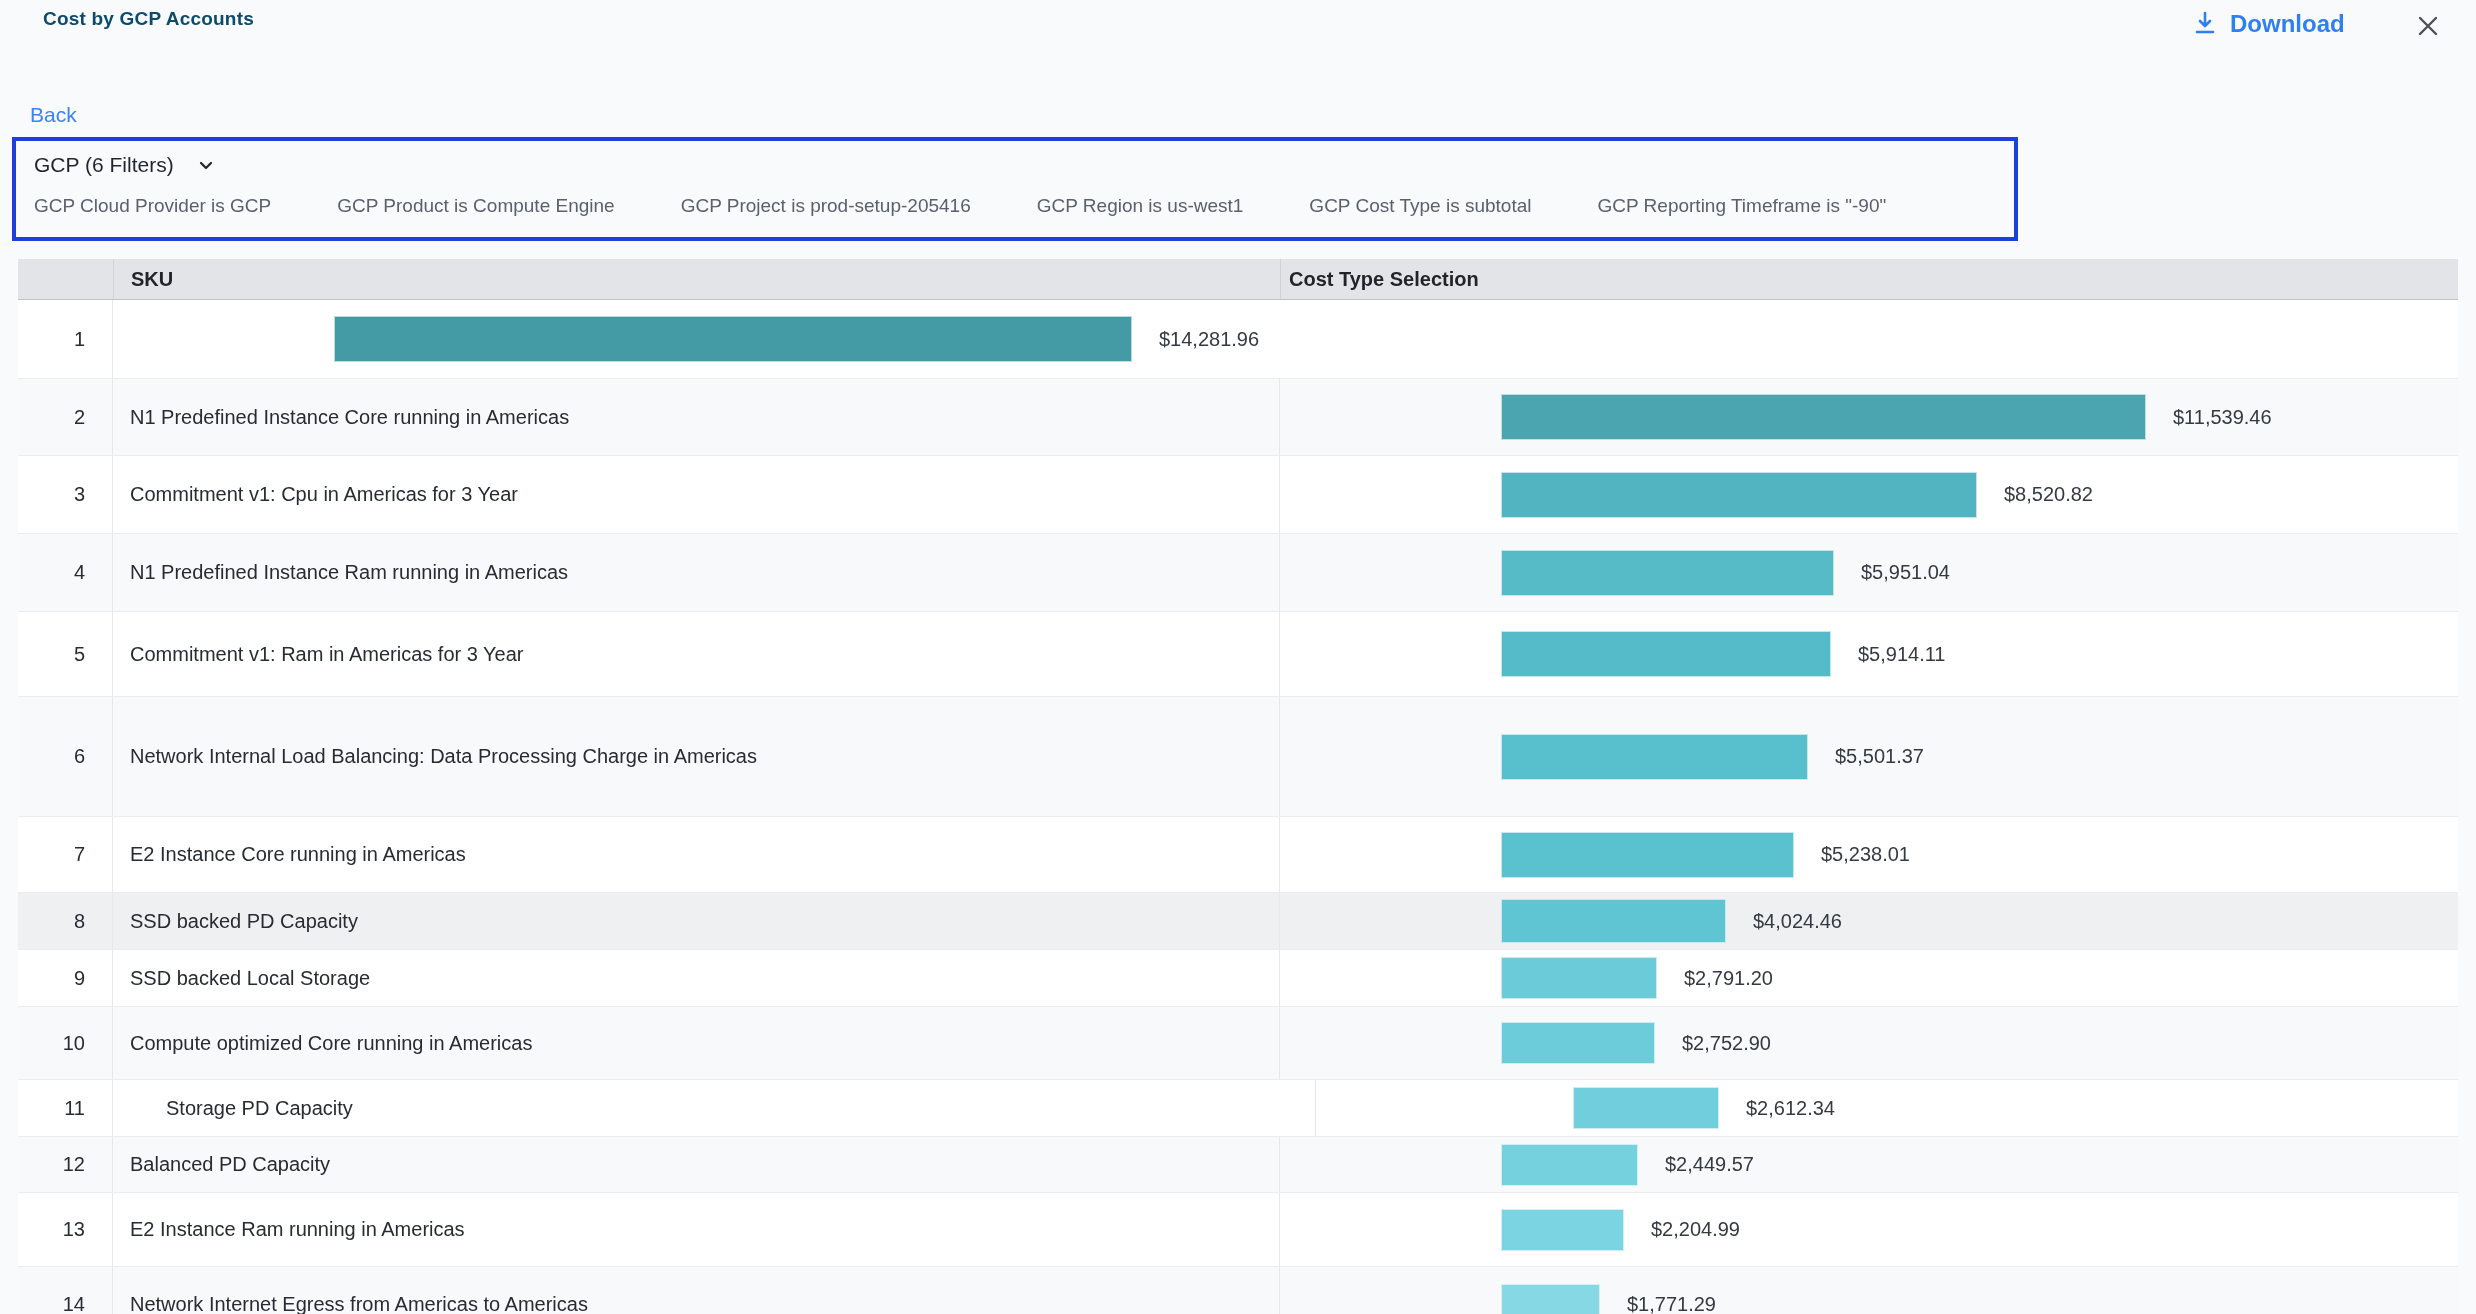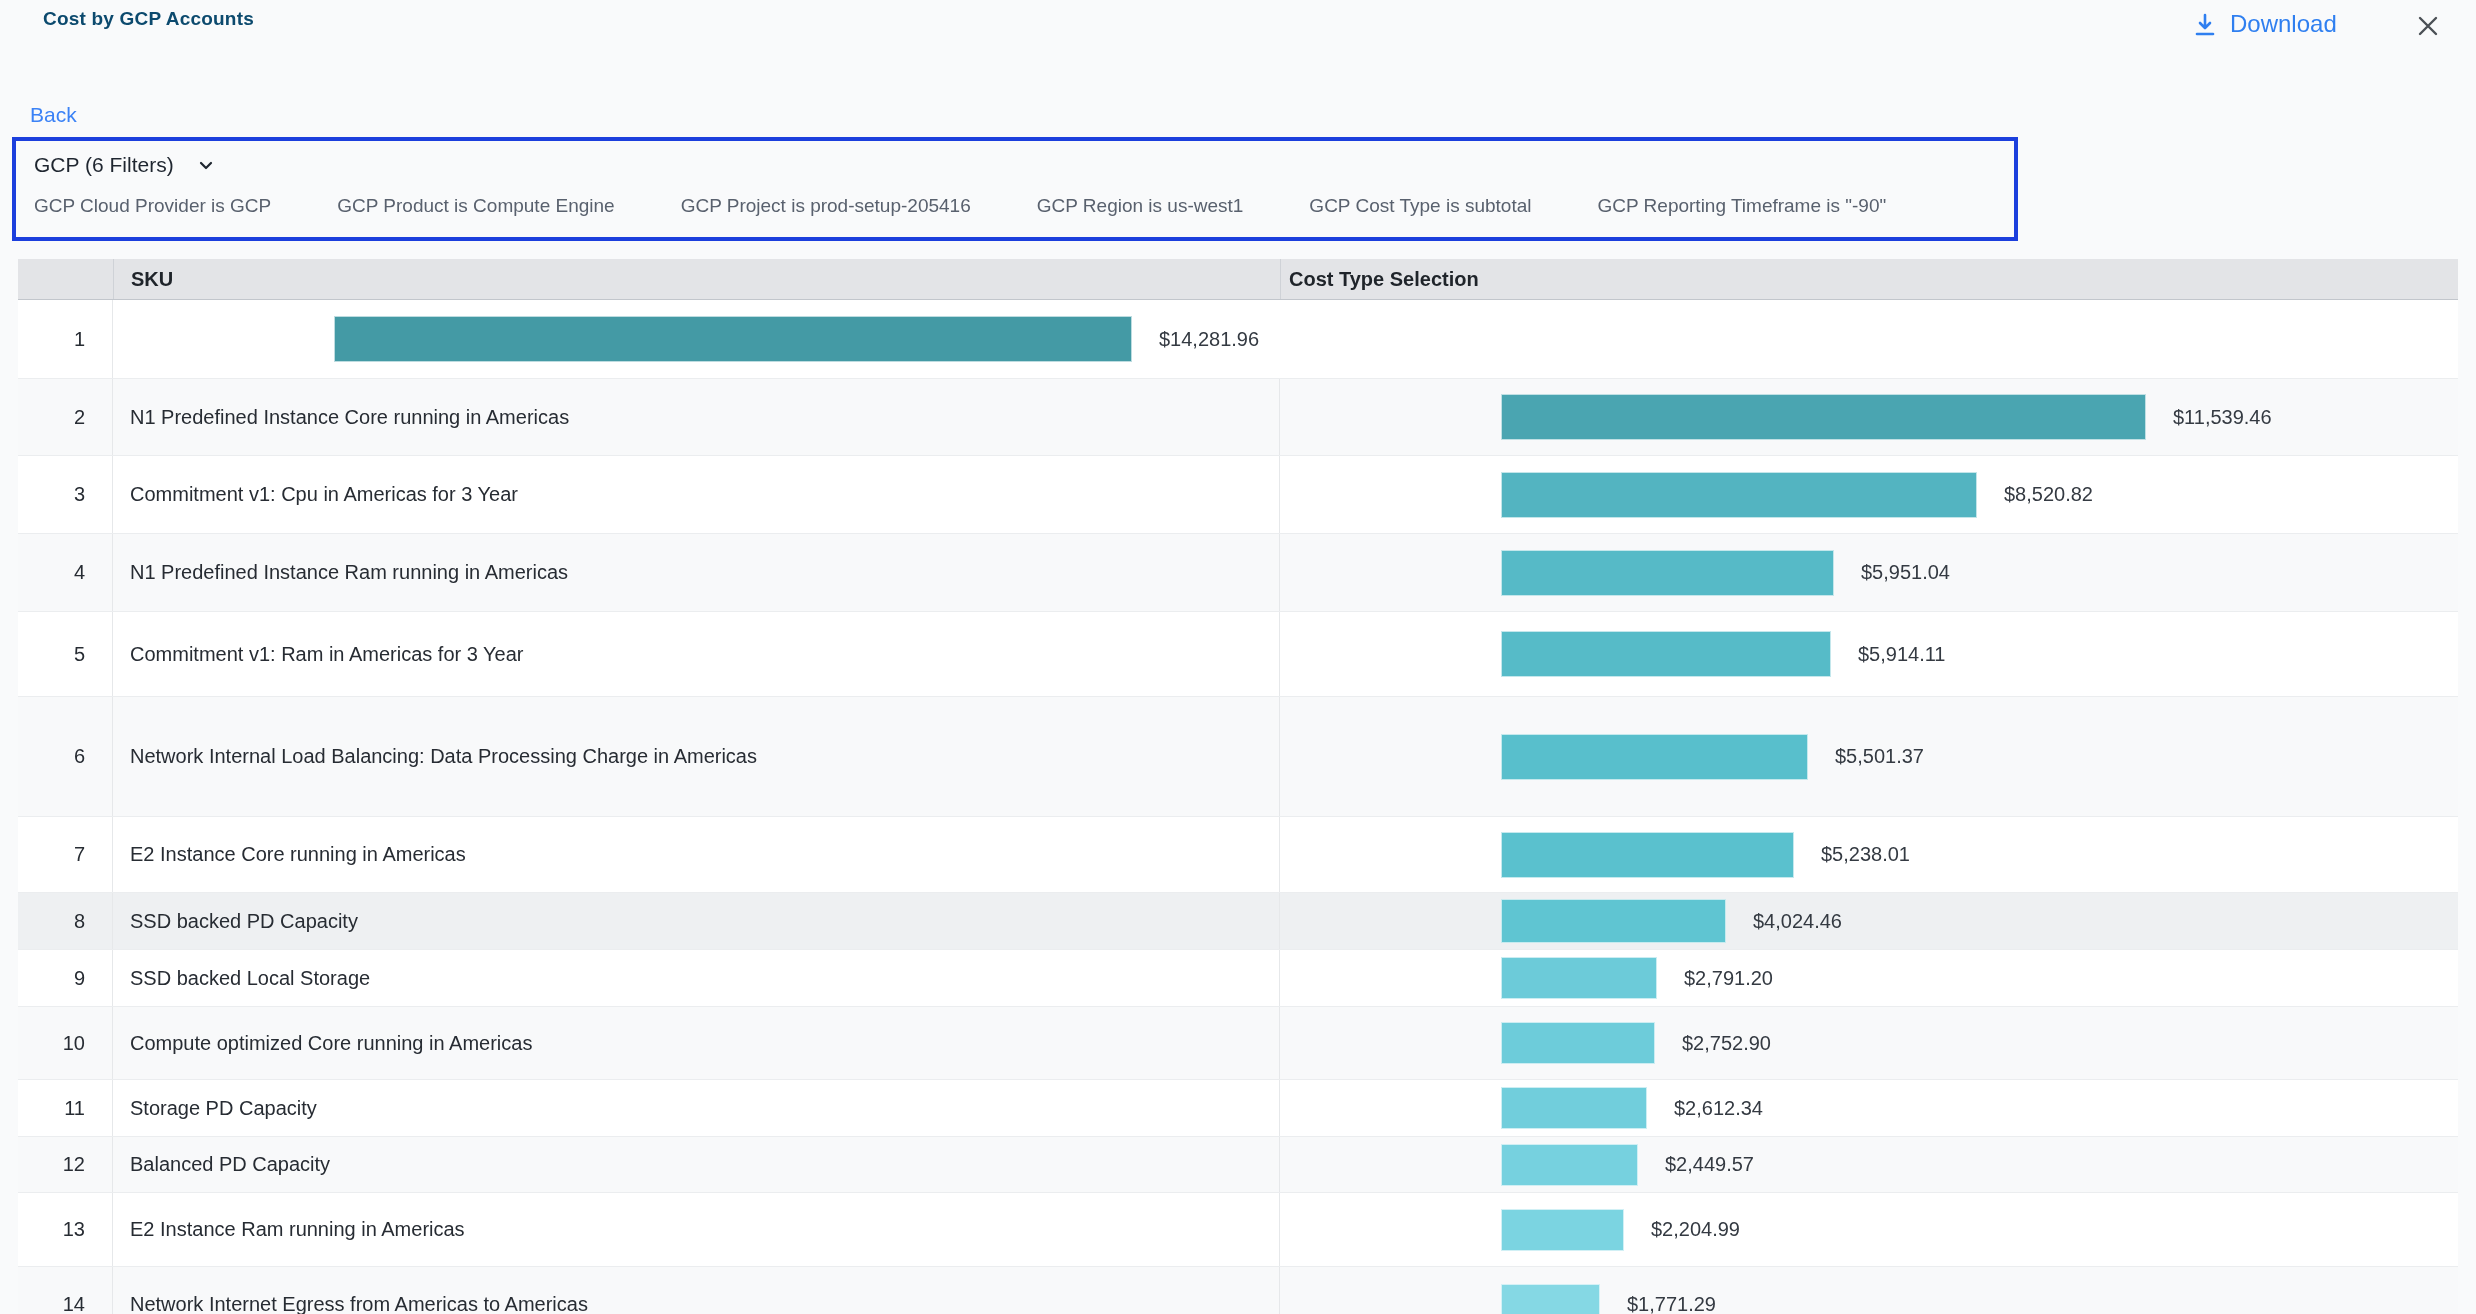--- a/index.html
+++ b/index.html
@@ -11,22 +11,22 @@
     position: relative;
   }
   
   .page-title {
     position: absolute; left: 43px; top: 8px;
     font-size: 19px; font-weight: bold; color: #0c4a6e;
     letter-spacing: 0.2px;
   }
   .download-btn {
     position: absolute; left: 2192px; top: 10px;
-    display: flex; align-items: flex-end; gap: 12px;
-    color: #2f7ff0; font-size: 24px; font-weight: 400;
+    display: flex; align-items: flex-start; gap: 12px;
+    color: #2f7ff0; font-size: 24px; font-weight: 700;
     cursor: pointer; background: none; border: none;
     font-family: "Liberation Sans", sans-serif;
   }
   .close-btn {
     position: absolute; left: 2412px; top: 8px;
     width: 36px; height: 36px; background: none; border: none; cursor: pointer;
   }
   
   .back-link {
     position: absolute; left: 30px; top: 103px;
@@ -237,21 +237,21 @@
       <div class="t-row alt" style="height: 73px;">
         <div class="c-num">10</div>
         <div class="c-sku">Compute optimized Core running in Americas</div>
         <div class="c-chart">
           <div class="bar-line">
             <div class="bar" style="width: 154px; height: 42px; background: rgb(109, 204, 218);"></div>
             <div class="bar-value">$2,752.90</div>
           </div>
         </div>
       </div>
-      <div class="t-row" style="height: 57px;">
+      <div class="t-row" style="height: 57px; gap: 36px;">
         <div class="c-num">11</div>
         <div class="c-sku">Storage PD Capacity</div>
         <div class="c-chart">
           <div class="bar-line">
             <div class="bar" style="width: 146px; height: 42px; background: rgb(113, 206, 220);"></div>
             <div class="bar-value">$2,612.34</div>
           </div>
         </div>
       </div>
       <div class="t-row alt" style="height: 56px;">

